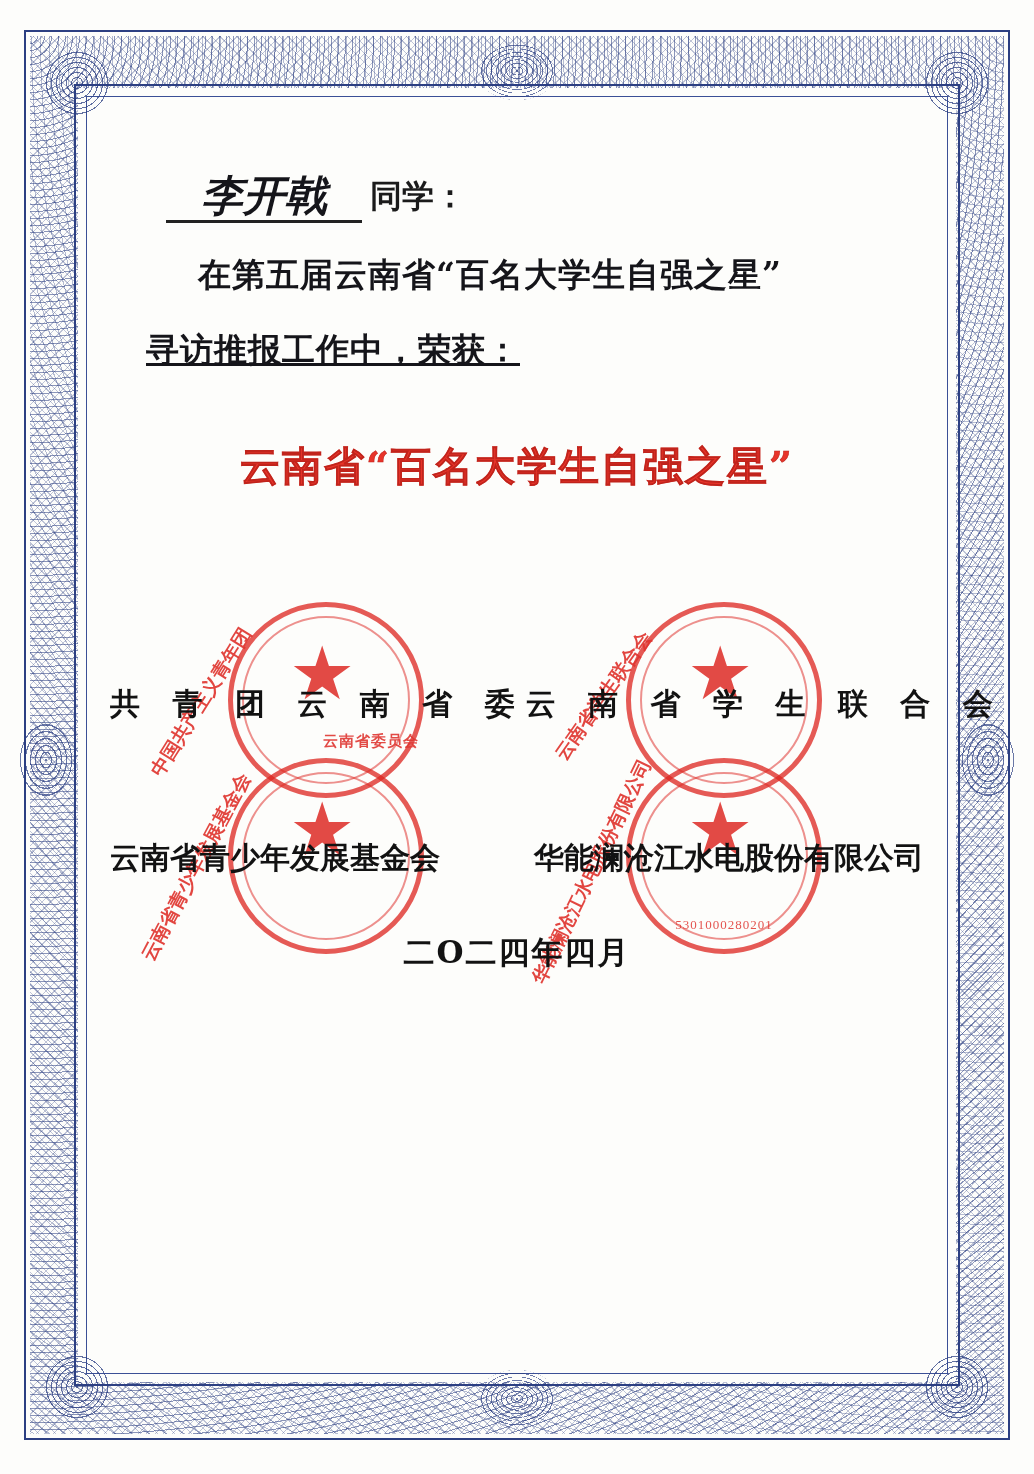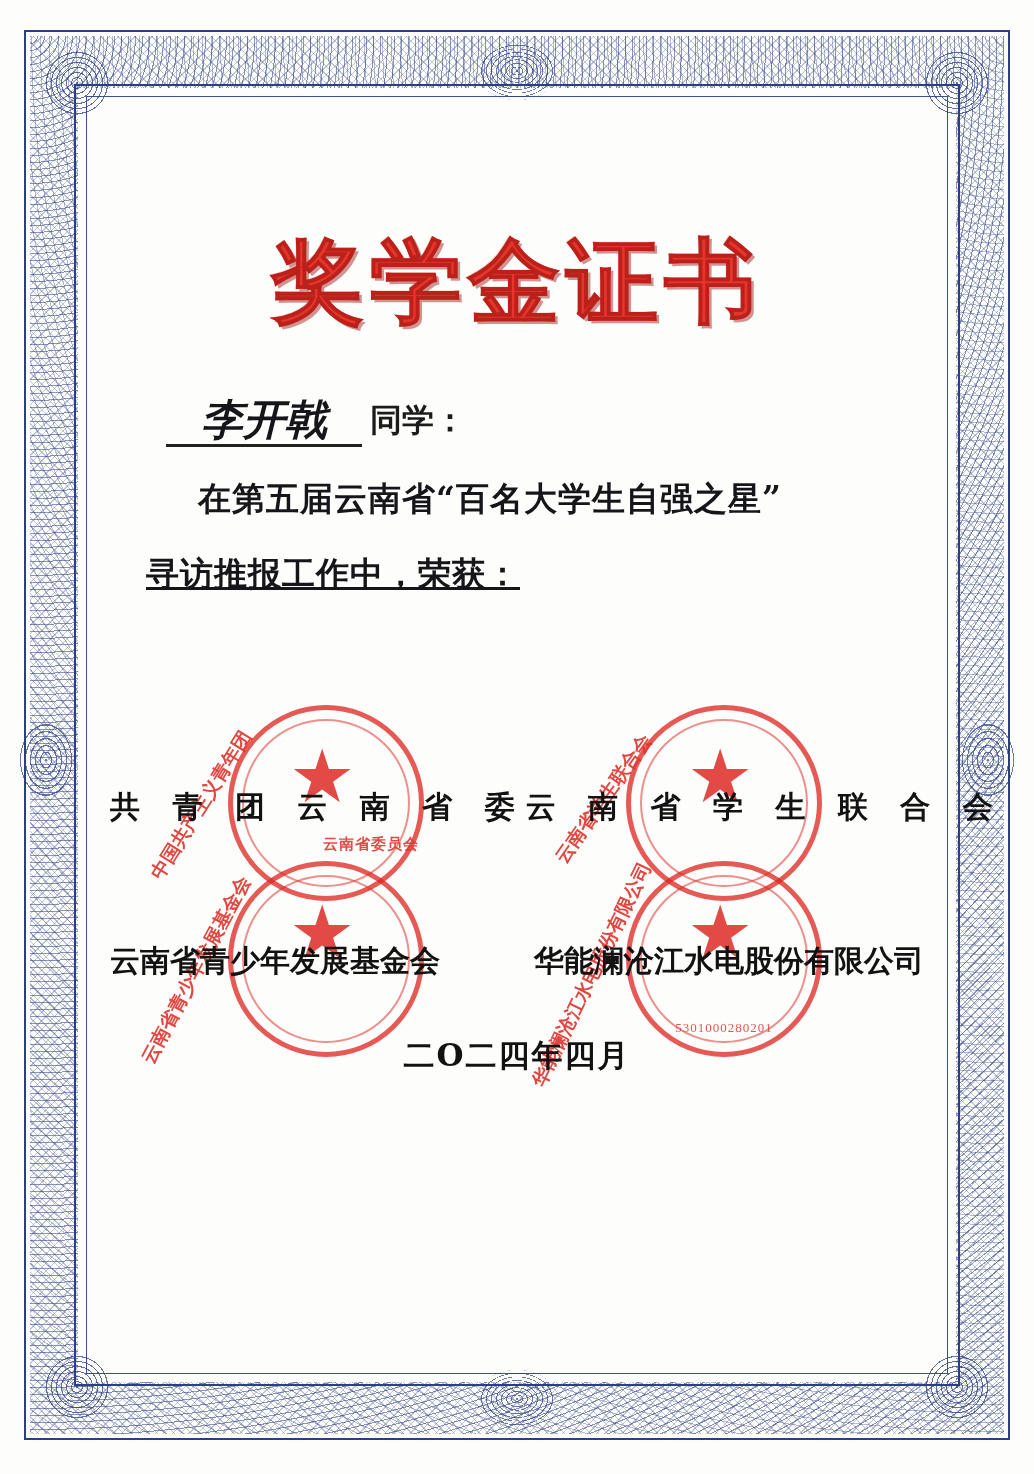--- a/index.html
+++ b/index.html
@@ -304,30 +304,30 @@
   <div class="corner-rosette corner-tr"></div>
   <div class="corner-rosette corner-bl"></div>
   <div class="corner-rosette corner-br"></div>
   <div class="edge-rosette edge-top"></div>
   <div class="edge-rosette edge-bottom"></div>
   <div class="edge-rosette edge-left"></div>
   <div class="edge-rosette edge-right"></div>
 
   <div class="content">
 
-    <div class="cert-title">奖学金证书</div>
 
     <div class="recipient-line">
       <div class="recipient-name">李开戟</div>
       <div class="recipient-suffix">同学：</div>
     </div>
 
     <div class="body-line first">在第五届云南省“百名大学生自强之星”</div>
     <div class="body-line second">寻访推报工作中，荣获：</div>
 
+    <div class="award-name">云南省“百名大学生自强之星”</div>
 
     <div class="signatures">
 
       <div class="seal seal-1">
         <div class="ring2"></div>
         <div class="arc-text">
           <span style="transform:rotate(-58deg) translate(-50%,-80px);">中国共产主义青年团</span>
         </div>
         <div class="star"></div>
         <div class="center-label">云南省委员会</div>

